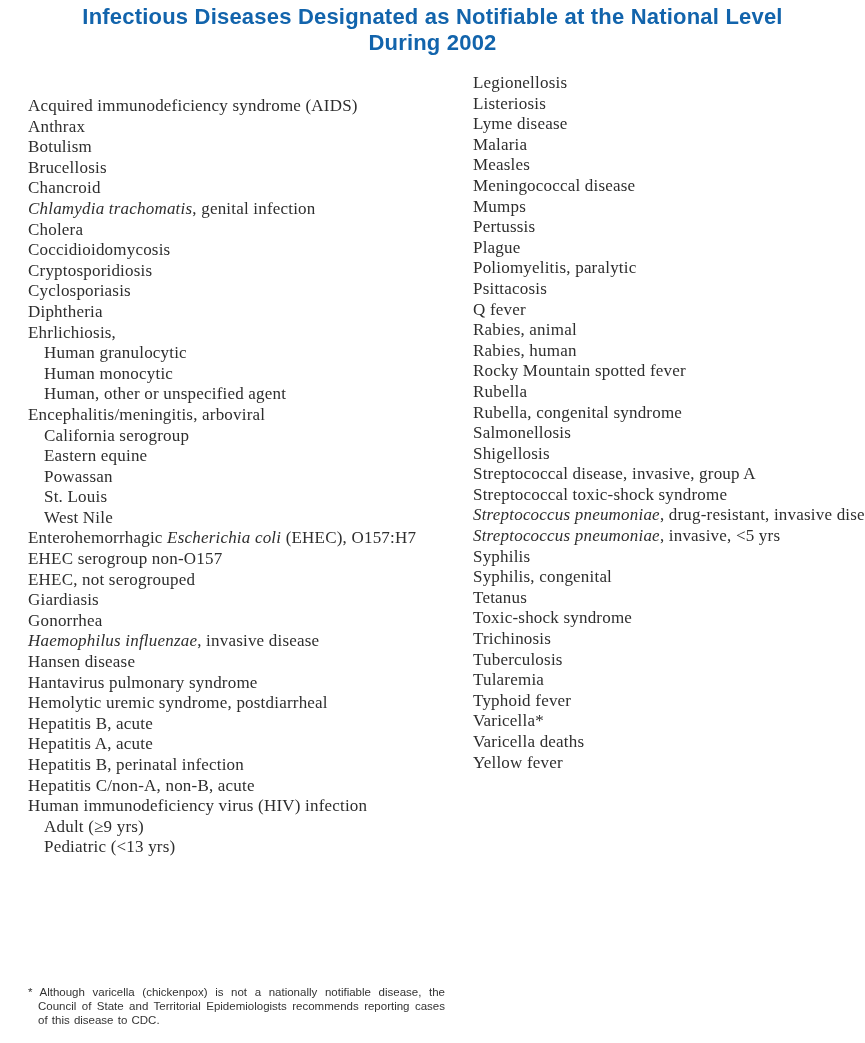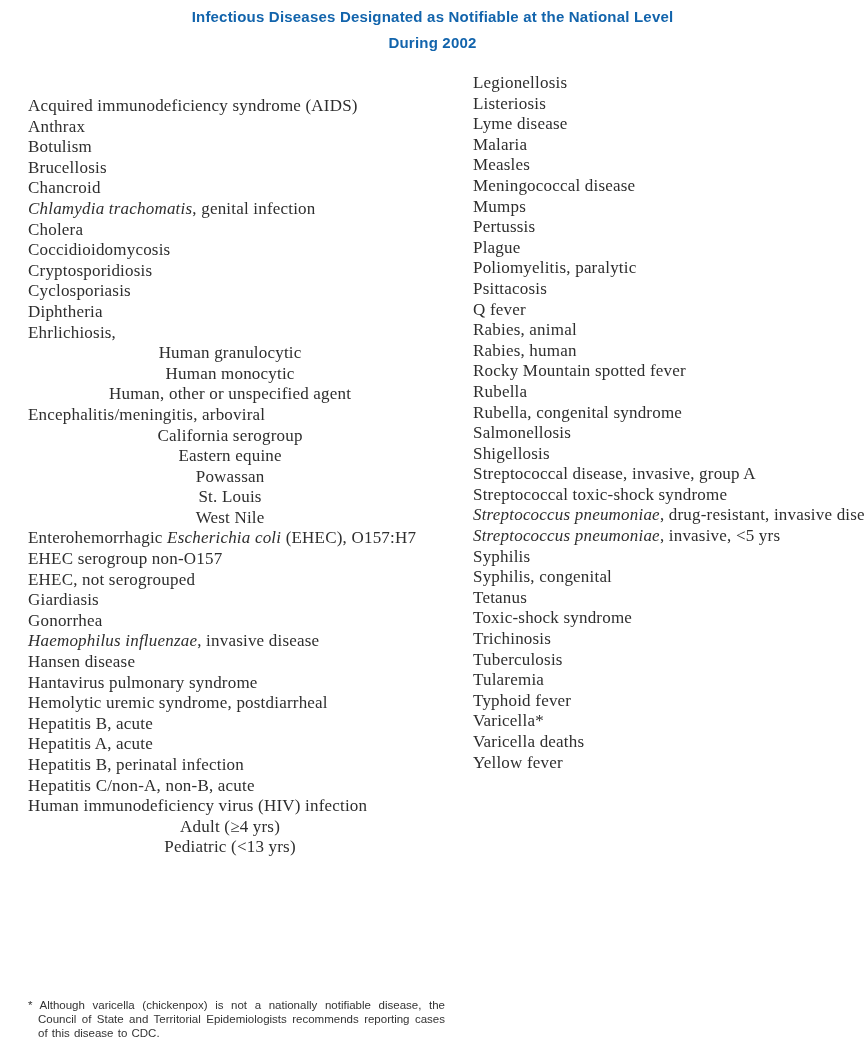--- a/index.html
+++ b/index.html
@@ -16,36 +16,36 @@
     font-family: "Liberation Serif", serif;
   }
   .title {
     position: absolute;
     top: 4px;
     left: 0;
     width: 865px;
     text-align: center;
     font-family: "Liberation Sans", sans-serif;
     font-weight: bold;
-    font-size: 15px;
+    font-size: 22px;
     line-height: 26px;
     letter-spacing: 0.2px;
   }
   .col {
     position: absolute;
     top: 73px;
     font-family: "Liberation Serif", serif;
     font-size: 17px;
     line-height: 20.6px;
     letter-spacing: 0.2px;
     white-space: nowrap;
   }
   .col-left  { left: 28px; }
   .col-right { left: 473px; }
-  .item.indent { padding-left: 16px; text-align: center; }
+  .item.indent { padding-left: 16px; }
   .footnote {
     position: absolute;
     left: 28px;
     top: 985px;
     width: 407px;
     font-family: "Liberation Sans", sans-serif;
     font-size: 11.5px;
     line-height: 14px;
     text-align: justify;
     padding-left: 10px;
@@ -92,21 +92,21 @@
       <div class="item"><span>Gonorrhea</span></div>
       <div class="item"><i>Haemophilus influenzae</i><span>, invasive disease</span></div>
       <div class="item"><span>Hansen disease</span></div>
       <div class="item"><span>Hantavirus pulmonary syndrome</span></div>
       <div class="item"><span>Hemolytic uremic syndrome, postdiarrheal</span></div>
       <div class="item"><span>Hepatitis B, acute</span></div>
       <div class="item"><span>Hepatitis A, acute</span></div>
       <div class="item"><span>Hepatitis B, perinatal infection</span></div>
       <div class="item"><span>Hepatitis C/non-A, non-B, acute</span></div>
       <div class="item"><span>Human immunodeficiency virus (HIV) infection</span></div>
-      <div class="item indent"><span>Adult (≥4 yrs)</span></div>
+      <div class="item indent"><span>Adult (≥9 yrs)</span></div>
       <div class="item indent"><span>Pediatric (&lt;13 yrs)</span></div>
     </div>
 
   <div class="col col-right" style="color: rgb(46, 46, 46);">
       <div class="item"><span>Legionellosis</span></div>
       <div class="item"><span>Listeriosis</span></div>
       <div class="item"><span>Lyme disease</span></div>
       <div class="item"><span>Malaria</span></div>
       <div class="item"><span>Measles</span></div>
       <div class="item"><span>Meningococcal disease</span></div>
@@ -133,15 +133,15 @@
       <div class="item"><span>Toxic-shock syndrome</span></div>
       <div class="item"><span>Trichinosis</span></div>
       <div class="item"><span>Tuberculosis</span></div>
       <div class="item"><span>Tularemia</span></div>
       <div class="item"><span>Typhoid fever</span></div>
       <div class="item"><span>Varicella*</span></div>
       <div class="item"><span>Varicella deaths</span></div>
       <div class="item"><span>Yellow fever</span></div>
     </div>
 
-  <div class="footnote" style="color: rgb(51, 51, 51); margin-top: 13px;"><span>*</span><span> </span><span>Although varicella (chickenpox) is not a nationally notifiable disease, the Council of State and Territorial Epidemiologists recommends reporting cases of this disease to CDC.</span></div>
+  <div class="footnote" style="color: rgb(51, 51, 51);"><span>*</span><span> </span><span>Although varicella (chickenpox) is not a nationally notifiable disease, the Council of State and Territorial Epidemiologists recommends reporting cases of this disease to CDC.</span></div>
 
 </div>
 
 </body></html>

